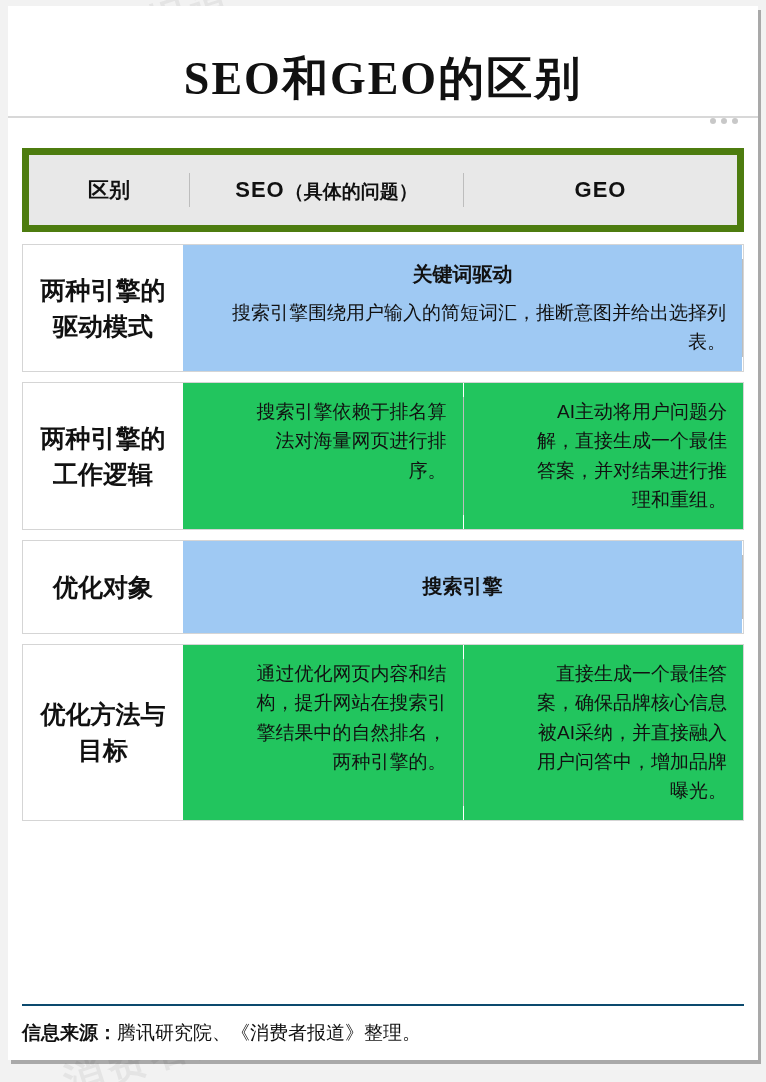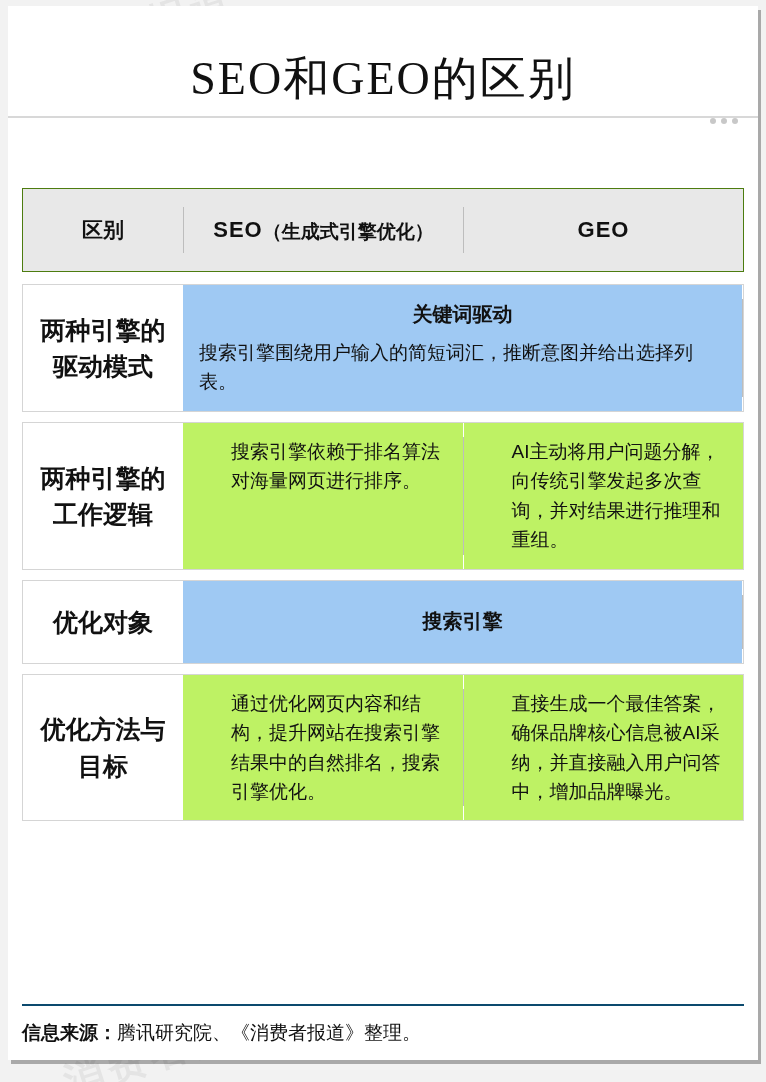--- a/index.html
+++ b/index.html
@@ -54,21 +54,21 @@
     width: 750px;
     height: 112px;
     display: flex;
     align-items: center;
     justify-content: center;
     border-bottom: 2px solid #d8d8d8;
     box-sizing: border-box;
   }
   .title {
     font-size: 46px;
-    font-weight: normal;
+    font-weight: bold;
     color: #111111;
     letter-spacing: 2px;
     font-family: "Liberation Serif", serif;
     margin-top: 36px;
   }
   .dots {
     position: absolute;
     right: 20px;
     top: 112px;
     display: flex;
@@ -89,24 +89,23 @@
     width: 722px;
   }
   .row {
     display: flex;
     margin-bottom: 10px;
     border: 1px solid #d5d5d5;
     box-sizing: border-box;
   }
   .head-row {
     background: #e8e8e8;
-    border: 1px solid #4d7c0f;
+    border: 7px solid #4d7c0f;
     height: 84px;
     margin-bottom: 12px;
-    margin-top: 40px;
   }
   .cell-label {
     width: 160px;
     flex: 0 0 160px;
     display: flex;
     align-items: center;
     justify-content: center;
     text-align: center;
     font-weight: bold;
     font-size: 25px;
@@ -138,39 +137,39 @@
 
   .divider {
     width: 1px;
     background: #bdbdbd;
     margin: 14px 0;
     flex: 0 0 1px;
   }
   .head-row .divider { margin: 18px 0; }
 
   .blue  { background: #9fc9f3; }
-  .cream { background: #bef264; padding-left: 48px; }
+  .cream { background: #22c55e; padding-left: 48px; }
 
   .sub-title {
     text-align: center;
     font-weight: bold;
     font-size: 20px;
     margin-bottom: 8px;
   }
-  .body-text { text-align: left; }
+  .body-text { text-align: right; margin-left: 12px; }
 
   .row-compact .cell {
     display: flex;
     align-items: center;
     justify-content: center;
     font-weight: bold;
     font-size: 20px;
     padding: 16px;
   }
-  .row-compact { height: 84px; }
+  .row-compact { height: 94px; }
   .row-compact .cell-label { background: #ffffff; }
 
   
   .source {
     position: absolute;
     left: 14px;
     bottom: 14px;
     width: 722px;
     border-top: 2px solid #0c4a6e;
     padding-top: 14px;
@@ -205,21 +204,21 @@
       <i></i>
     </div>
 
     <div class="table">
 
       <div class="row head-row">
         <div class="cell-label">区别</div>
         <div class="divider"></div>
         <div class="cell">
           <span class="en">SEO</span>
-          <span class="cn">（生成式引擎优化）</span>
+          <span class="cn">（具体的问题）</span>
         </div>
         <div class="divider"></div>
         <div class="cell">
           <span class="en">GEO</span>
         </div>
       </div>
 
       <div class="row">
         <div class="cell-label">
           <div>
@@ -239,21 +238,21 @@
           <div>
             <div>两种引擎的</div>
             <div>工作逻辑</div>
           </div>
         </div>
         <div class="cell cream">
           <div class="body-text">搜索引擎依赖于排名算法对海量网页进行排序。</div>
         </div>
         <div class="divider"></div>
         <div class="cell cream">
-          <div class="body-text">AI主动将用户问题分解，向传统引擎发起多次查询，并对结果进行推理和重组。</div>
+          <div class="body-text">AI主动将用户问题分解，直接生成一个最佳答案，并对结果进行推理和重组。</div>
         </div>
       </div>
 
       <div class="row row-compact">
         <div class="cell-label">
           <div>
             <div>优化对象</div>
           </div>
         </div>
         <div class="cell blue">搜索引擎</div>
@@ -261,21 +260,21 @@
       </div>
 
       <div class="row">
         <div class="cell-label">
           <div>
             <div>优化方法与</div>
             <div>目标</div>
           </div>
         </div>
         <div class="cell cream">
-          <div class="body-text">通过优化网页内容和结构，提升网站在搜索引擎结果中的自然排名，搜索引擎优化。</div>
+          <div class="body-text">通过优化网页内容和结构，提升网站在搜索引擎结果中的自然排名，两种引擎的。</div>
         </div>
         <div class="divider"></div>
         <div class="cell cream">
           <div class="body-text">直接生成一个最佳答案，确保品牌核心信息被AI采纳，并直接融入用户问答中，增加品牌曝光。</div>
         </div>
       </div>
 
     </div>
 
     <div class="source">

